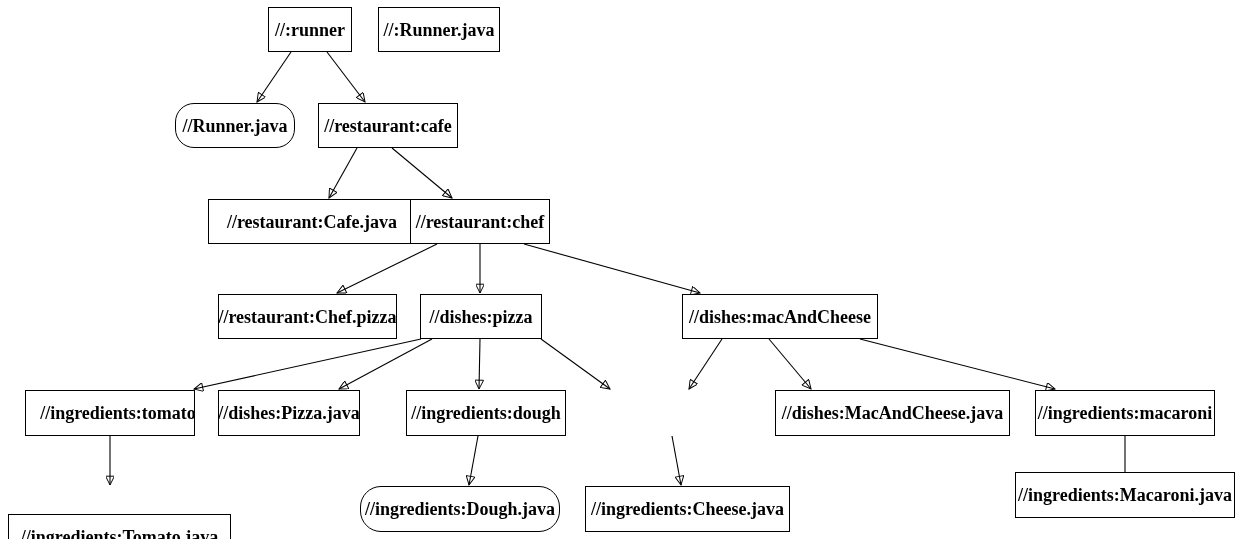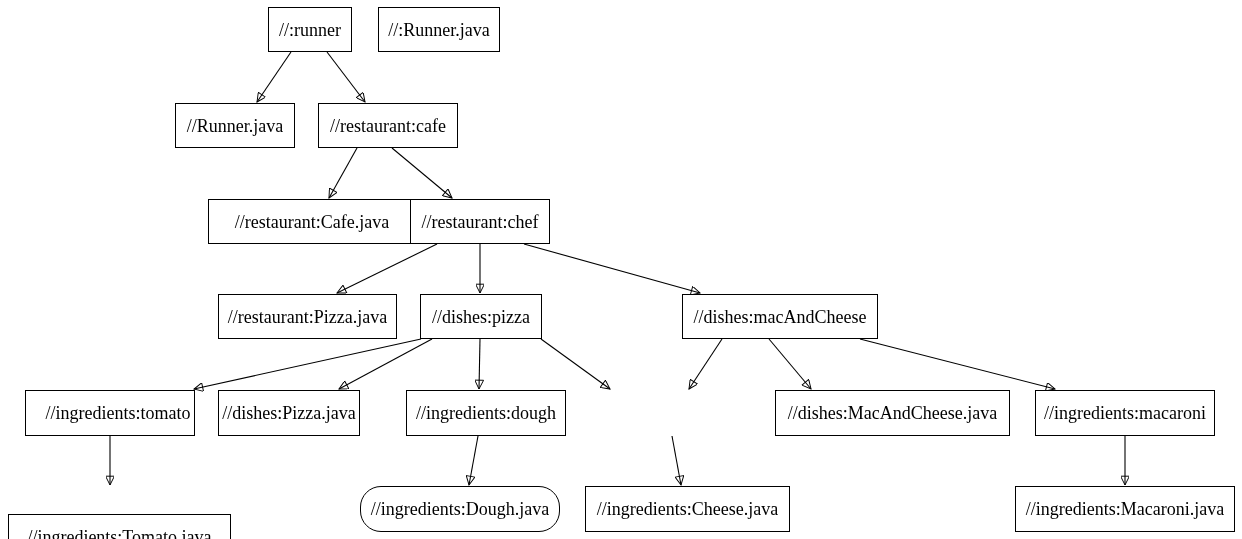--- a/index.html
+++ b/index.html
@@ -32,20 +32,21 @@
     box-sizing: border-box;
     border: 1px solid #000000;
     background: #ffffff;
     color: #000000;
     font-size: 18px;
     display: flex;
     align-items: center;
     justify-content: center;
     white-space: nowrap;
     line-height: 1;
+    font-weight: bold;
   }
 </style>
 </head>
 <body>
 
 <div class="canvas">
 
   <svg class="edges-svg" viewBox="0 0 1242 539" xmlns="http://www.w3.org/2000/svg">
     <defs>
       <marker id="arrow" viewBox="0 0 10 10" refX="10" refY="5" markerWidth="11" markerHeight="8" orient="auto-start-reverse">
@@ -68,34 +69,34 @@
     <line x1="860" y1="339" x2="1055" y2="389" marker-end="url(#arrow)"></line>
     <line x1="110" y1="436" x2="110" y2="485" marker-end="url(#arrow)"></line>
     <line x1="478" y1="436" x2="469" y2="485" marker-end="url(#arrow)"></line>
     <line x1="672" y1="436" x2="681" y2="485" marker-end="url(#arrow)"></line>
     <line x1="1125" y1="436" x2="1125" y2="485" marker-end="url(#arrow)"></line>
   </svg>
 
   <div class="node" style="left:268px; top:7px;  width:84px;  height:45px;">//:runner</div>
   <div class="node" style="left:378px; top:7px;  width:122px; height:45px;">//:Runner.java</div>
 
-  <div class="node" style="left:175px; top:103px; width:120px; height:45px;">//Runner.java</div>
+  <div class="node" style="left:175px; top:103px; width:120px; height:45px;border-radius:19px;">//Runner.java</div>
   <div class="node" style="left:318px; top:103px; width:140px; height:45px;">//restaurant:cafe</div>
 
   <div class="node" style="left:208px; top:199px; width:208px; height:45px;">//restaurant:Cafe.java</div>
   <div class="node" style="left:410px; top:199px; width:140px; height:45px;">//restaurant:chef</div>
 
-  <div class="node" style="left:218px; top:294px; width:179px; height:45px;">//restaurant:Pizza.java</div>
+  <div class="node" style="left:218px; top:294px; width:179px; height:45px;">//restaurant:Chef.pizza</div>
   <div class="node" style="left:420px; top:294px; width:122px; height:45px;">//dishes:pizza</div>
   <div class="node" style="left:682px; top:294px; width:196px; height:45px;">//dishes:macAndCheese</div>
 
   <div class="node" style="left:25px;   top:390px; width:170px; height:46px;padding-left:16px;">//ingredients:tomato</div>
   <div class="node" style="left:218px;  top:390px; width:142px; height:46px;">//dishes:Pizza.java</div>
   <div class="node" style="left:400px;  top:390px; width:160px; height:46px;margin-left:6px;">//ingredients:dough</div>
   <div class="node" style="left:775px;  top:390px; width:235px; height:46px;">//dishes:MacAndCheese.java</div>
   <div class="node" style="left:1035px; top:390px; width:180px; height:46px;">//ingredients:macaroni</div>
 
   <div class="node" style="left:8px;    top:486px; width:223px; height:46px;margin-top:28px;">//ingredients:Tomato.java</div>
   <div class="node" style="left:360px;  top:486px; width:200px; height:46px;border-radius:21px;">//ingredients:Dough.java</div>
   <div class="node" style="left:585px;  top:486px; width:205px; height:46px;">//ingredients:Cheese.java</div>
-  <div class="node" style="left:1015px; top:486px; width:220px; height:46px;">//ingredients:Macaroni.java</div>
+  <div class="node" style="left:1015px; top:472px; width:220px; height:46px;">//ingredients:Macaroni.java</div>
 
 </div>
 
 </body></html>

